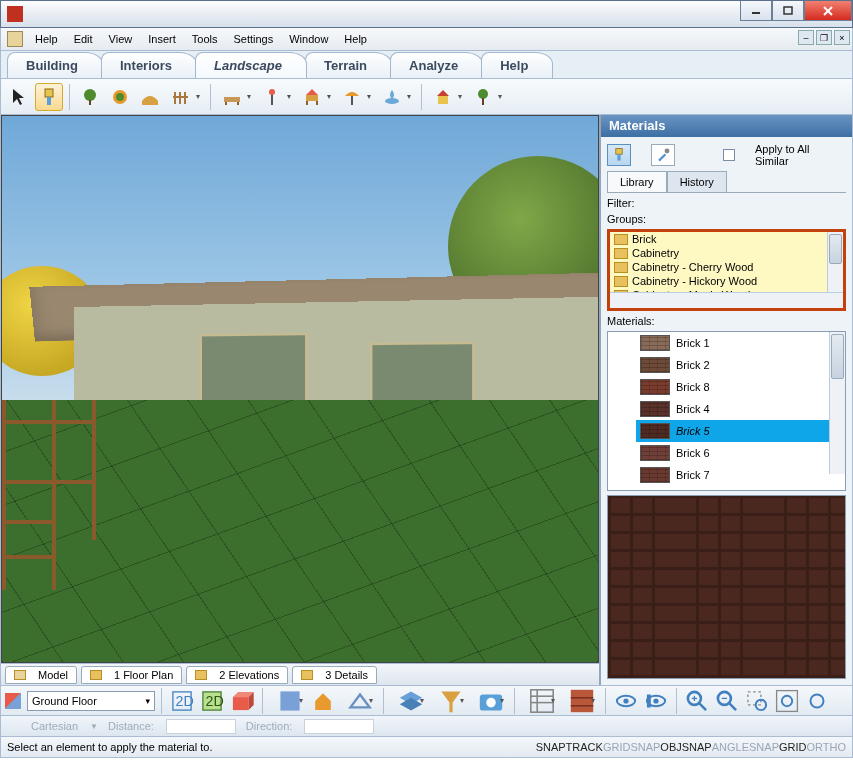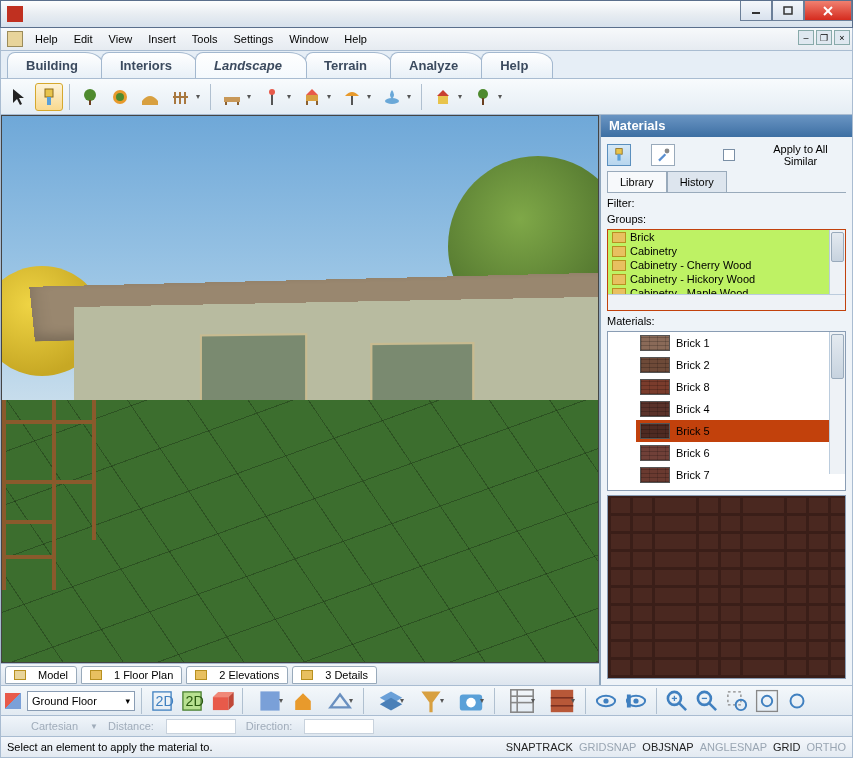--- a/index.html
+++ b/index.html
@@ -56,56 +56,56 @@
 .tree { position: absolute; border-radius: 50%; }
 .tree1 { right: -30px; top: 40px; width: 180px; height: 180px; background: radial-gradient(circle at 40% 35%, #7fa848, #4e712c 70%); }
 .tree2 { left: -20px; top: 150px; width: 120px; height: 110px; background: radial-gradient(circle at 40% 35%, #efd444, #c7a824 70%); }
 .scaffold { position: absolute; left: -10px; top: 52%; width: 130px; height: 200px; }
 .scaffold div { position: absolute; background: #8a5a2c; }
 
 
 .panelwrap { flex: 1; display: flex; flex-direction: column; border-left: 2px solid #8fa6bd; background: #e9eff5; }
 .panelhdr { height: 22px; background: linear-gradient(#6a95c3, #3d6fa3); color: #fff; font-weight: bold; font-size: 13px; padding: 3px 8px; }
 .panelbody { flex: 1; background: #eef3f8; padding: 6px; display: flex; flex-direction: column; gap: 4px; overflow: hidden; }
-.toolrow { display: flex; align-items: center; gap: 20px; text-align: center; }
+.toolrow { display: flex; align-items: center; gap: 20px; }
 .toolrow .sq { width: 24px; height: 22px; border: 1px solid #9ab; background: #fff; display: flex; align-items: center; justify-content: center; }
 .toolrow .sq.active { background: linear-gradient(#d6e8f6, #b8d6ee); border-color: #5a8fbe; }
 .ptabs { display: flex; border-bottom: 1px solid #9ab; }
 .ptab { padding: 4px 12px; border: 1px solid #9ab; border-bottom: none; background: #f7f9fb; cursor: default; }
 .ptab.inactive { background: #dde5ee; }
 .field { display: flex; align-items: center; gap: 6px; }
 .field label { width: 42px; }
 .combo { flex: 1; height: 20px; border: 1px solid #8a9db4; background: linear-gradient(#fff,#e9eef4); padding: 2px 4px; display: flex; justify-content: space-between; align-items: center; }
 .combo::after { content: "▾"; font-size: 9px; }
-.listbox { border: 1px solid #c2410c; background: #bef264; height: 82px; overflow: hidden; position: relative; }
+.listbox { border: 3px solid #c2410c; background: #fef9c3; height: 82px; overflow: hidden; position: relative; }
 .listbox .row { padding: 1px 4px; display: flex; align-items: center; gap: 4px; }
 .listbox .folder { width: 14px; height: 11px; background: #e8c060; border: 1px solid #b89020; flex-shrink: 0; }
 .matlist { border: 1px solid #8a9db4; background: #fff; height: 160px; overflow: hidden; position: relative; padding-left: 28px; }
 .matlist .row { padding: 3px 4px; display: flex; align-items: center; gap: 6px; }
-.matlist .row.sel { background: #c2410c; }
+.matlist .row.sel { background: #0ea5e9; font-style: italic; }
 .swatch { width: 30px; height: 16px; border: 1px solid #555; flex-shrink: 0; }
 .scrollbar { position: absolute; right: 0; top: 0; bottom: 16px; width: 16px; background: #eef2f6; border-left: 1px solid #bcd; }
 .scrollbar .thumb { position: absolute; left: 1px; right: 1px; background: linear-gradient(#e4eaf0,#c7d3df); border: 1px solid #9ab; border-radius: 2px; }
 .scrollh { position: absolute; left: 0; right: 0; bottom: 0; height: 16px; background: #eef2f6; border-top: 1px solid #bcd; }
 .preview { flex: 1; border: 1px solid #8a9db4; min-height: 100px; background: #4a2820; background-image: repeating-linear-gradient(0deg, #3a1e18 0 3px, transparent 3px 18px), repeating-linear-gradient(90deg, #3a1e18 0 3px, transparent 3px 44px), repeating-linear-gradient(90deg, transparent 0 22px, #3a1e18 22px 25px, transparent 25px 88px); }
 
 
 .btoolbar { height: 30px; background: linear-gradient(#f4f8fb, #e2eaf2); border: 1px solid #a9bcd1; border-top: none; display: flex; align-items: center; padding: 0 4px; gap: 2px; }
 .planeicon { width: 16px; height: 16px; background: linear-gradient(135deg,#e85a4a 50%,#7aa0d8 50%); margin-right: 4px; }
-.bcombo { width: 108px; height: 20px; border: 1px solid #8a9db4; background: #fff; padding: 2px 4px; display: flex; justify-content: space-between; align-items: center; }
+.bcombo { width: 128px; height: 20px; border: 1px solid #8a9db4; background: #fff; padding: 2px 4px; display: flex; justify-content: space-between; align-items: center; }
 .bcombo::after { content: "▾"; font-size: 9px; }
 
 
 .coordbar { height: 21px; background: linear-gradient(#f0f5fa,#dde6ef); border: 1px solid #a9bcd1; border-top: none; display: flex; align-items: center; gap: 10px; padding: 0 30px; color: #a0acba; }
 .coordfield { display: flex; align-items: center; gap: 12px; }
 .coordfield .box { width: 70px; height: 15px; border: 1px solid #c8d2dd; background: #fff; }
 
 
 .statusbar { height: 21px; background: linear-gradient(#f4f7fb,#e3eaf1); border: 1px solid #a9bcd1; border-top: none; display: flex; align-items: center; padding: 0 6px; justify-content: space-between; }
-.snaps { display: flex; gap: 6px; color: #9aa6b3; }
+.snaps { display: flex; color: #9aa6b3; }
 .snaps .on { color: #222; }
 
 .checkbox { width: 12px; height: 12px; border: 1px solid #7a8fa6; background: #fff; display: inline-block; }
 </style>
 </head>
 <body>
 
 <div class="titlebar">
   <span class="appicon"></span>
   <div class="winbtns">

